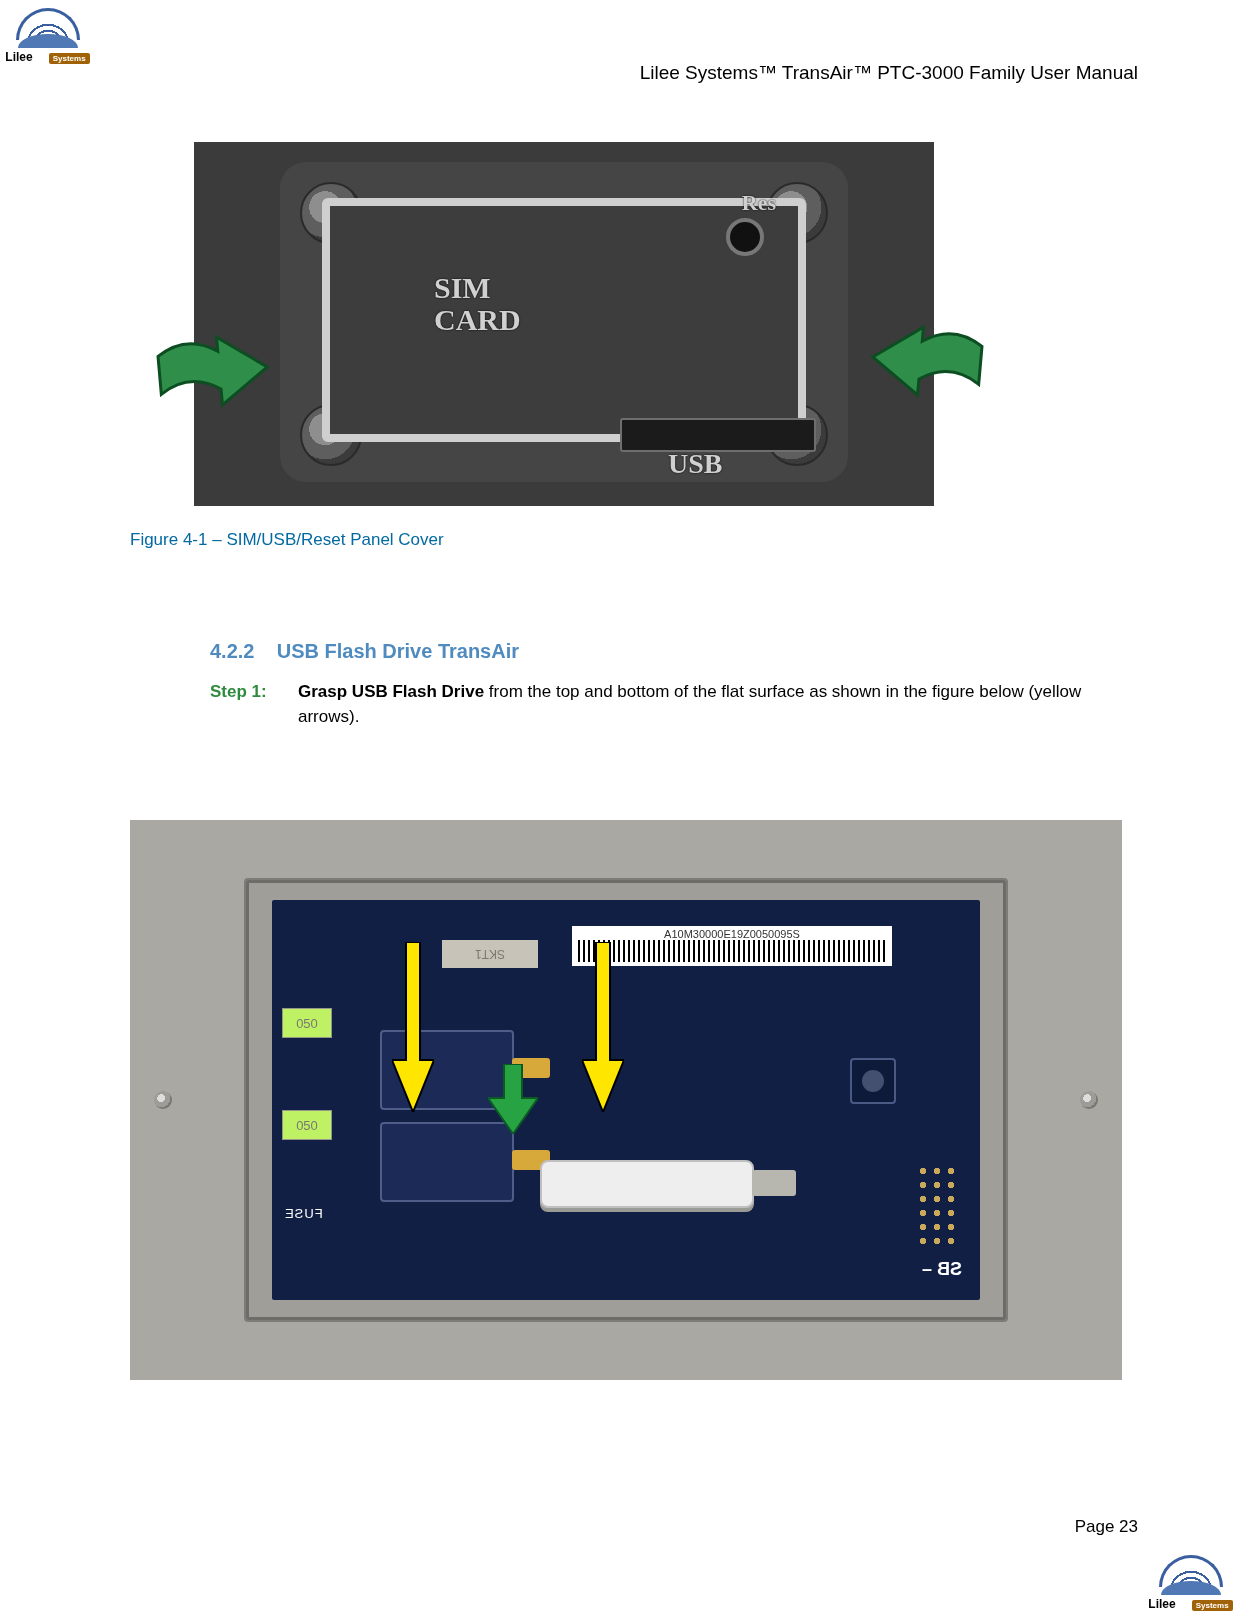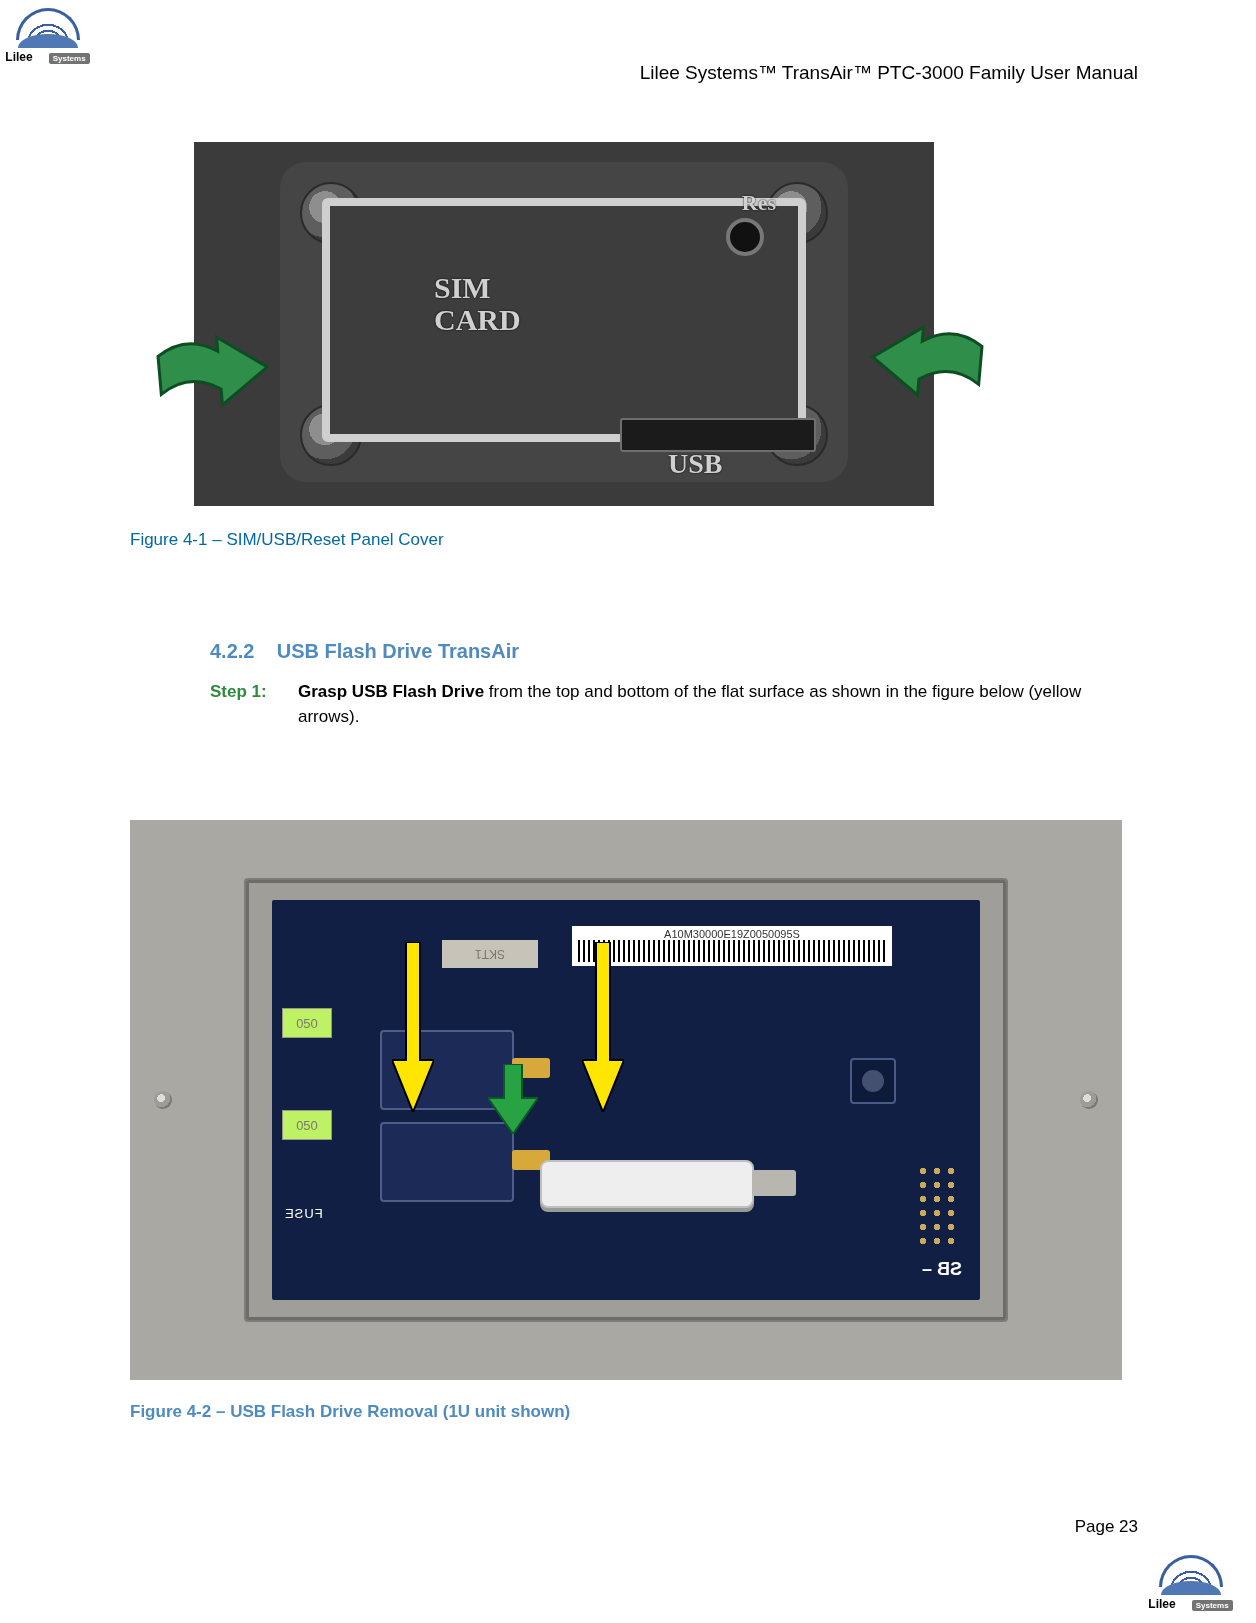--- a/index.html
+++ b/index.html
@@ -36,21 +36,21 @@
   }
   .logo-swoosh {
     width: 60px; height: 16px; margin-top: -6px;
     background: #4f78b4; border-radius: 50% 50% 0 0 / 100% 100% 0 0;
   }
   .logo-bar {
     margin-top: 2px; display: flex; align-items: flex-end; gap: 16px;
     font-size: 12px; font-weight: bold; color: #000;
   }
   .logo-chip {
-    background: #737373; color: #fff; font-size: 8px; padding: 1px 4px; border-radius: 2px;
+    background: #a16207; color: #fff; font-size: 8px; padding: 1px 4px; border-radius: 2px;
   }
   .header-title {
     position: absolute; top: 62px; right: 118px;
     font-size: 19px; color: #000;
   }
 
   
   .fig1 {
     position: absolute; top: 142px; left: 194px;
     width: 740px; height: 364px;
@@ -303,21 +303,20 @@
     <svg viewBox="0 0 42 170">
         <path d="M14 0 H28 V118 H42 L21 170 L0 118 H14 Z" fill="#ffe600" stroke="#000" stroke-width="2"></path>
       </svg>
   </div>
   <div class="g-arrow">
     <svg viewBox="0 0 50 70">
         <path d="M16 0 H34 V34 H50 L25 70 L0 34 H16 Z" fill="#27a344" stroke="#0b5a24" stroke-width="2"></path>
       </svg>
   </div>
 
-  <div class="fig2-cap">Figure 4-2 – USB Flash Drive Removal (1U unit shown)</div>
 
   <div class="page-no">Page 23</div>
 
   <div class="logo-br">
     <div class="logo-arc"></div>
     <div class="logo-swoosh"></div>
     <div class="logo-bar">
       <span>Lilee</span>
       <span class="logo-chip">Systems</span>
     </div>

